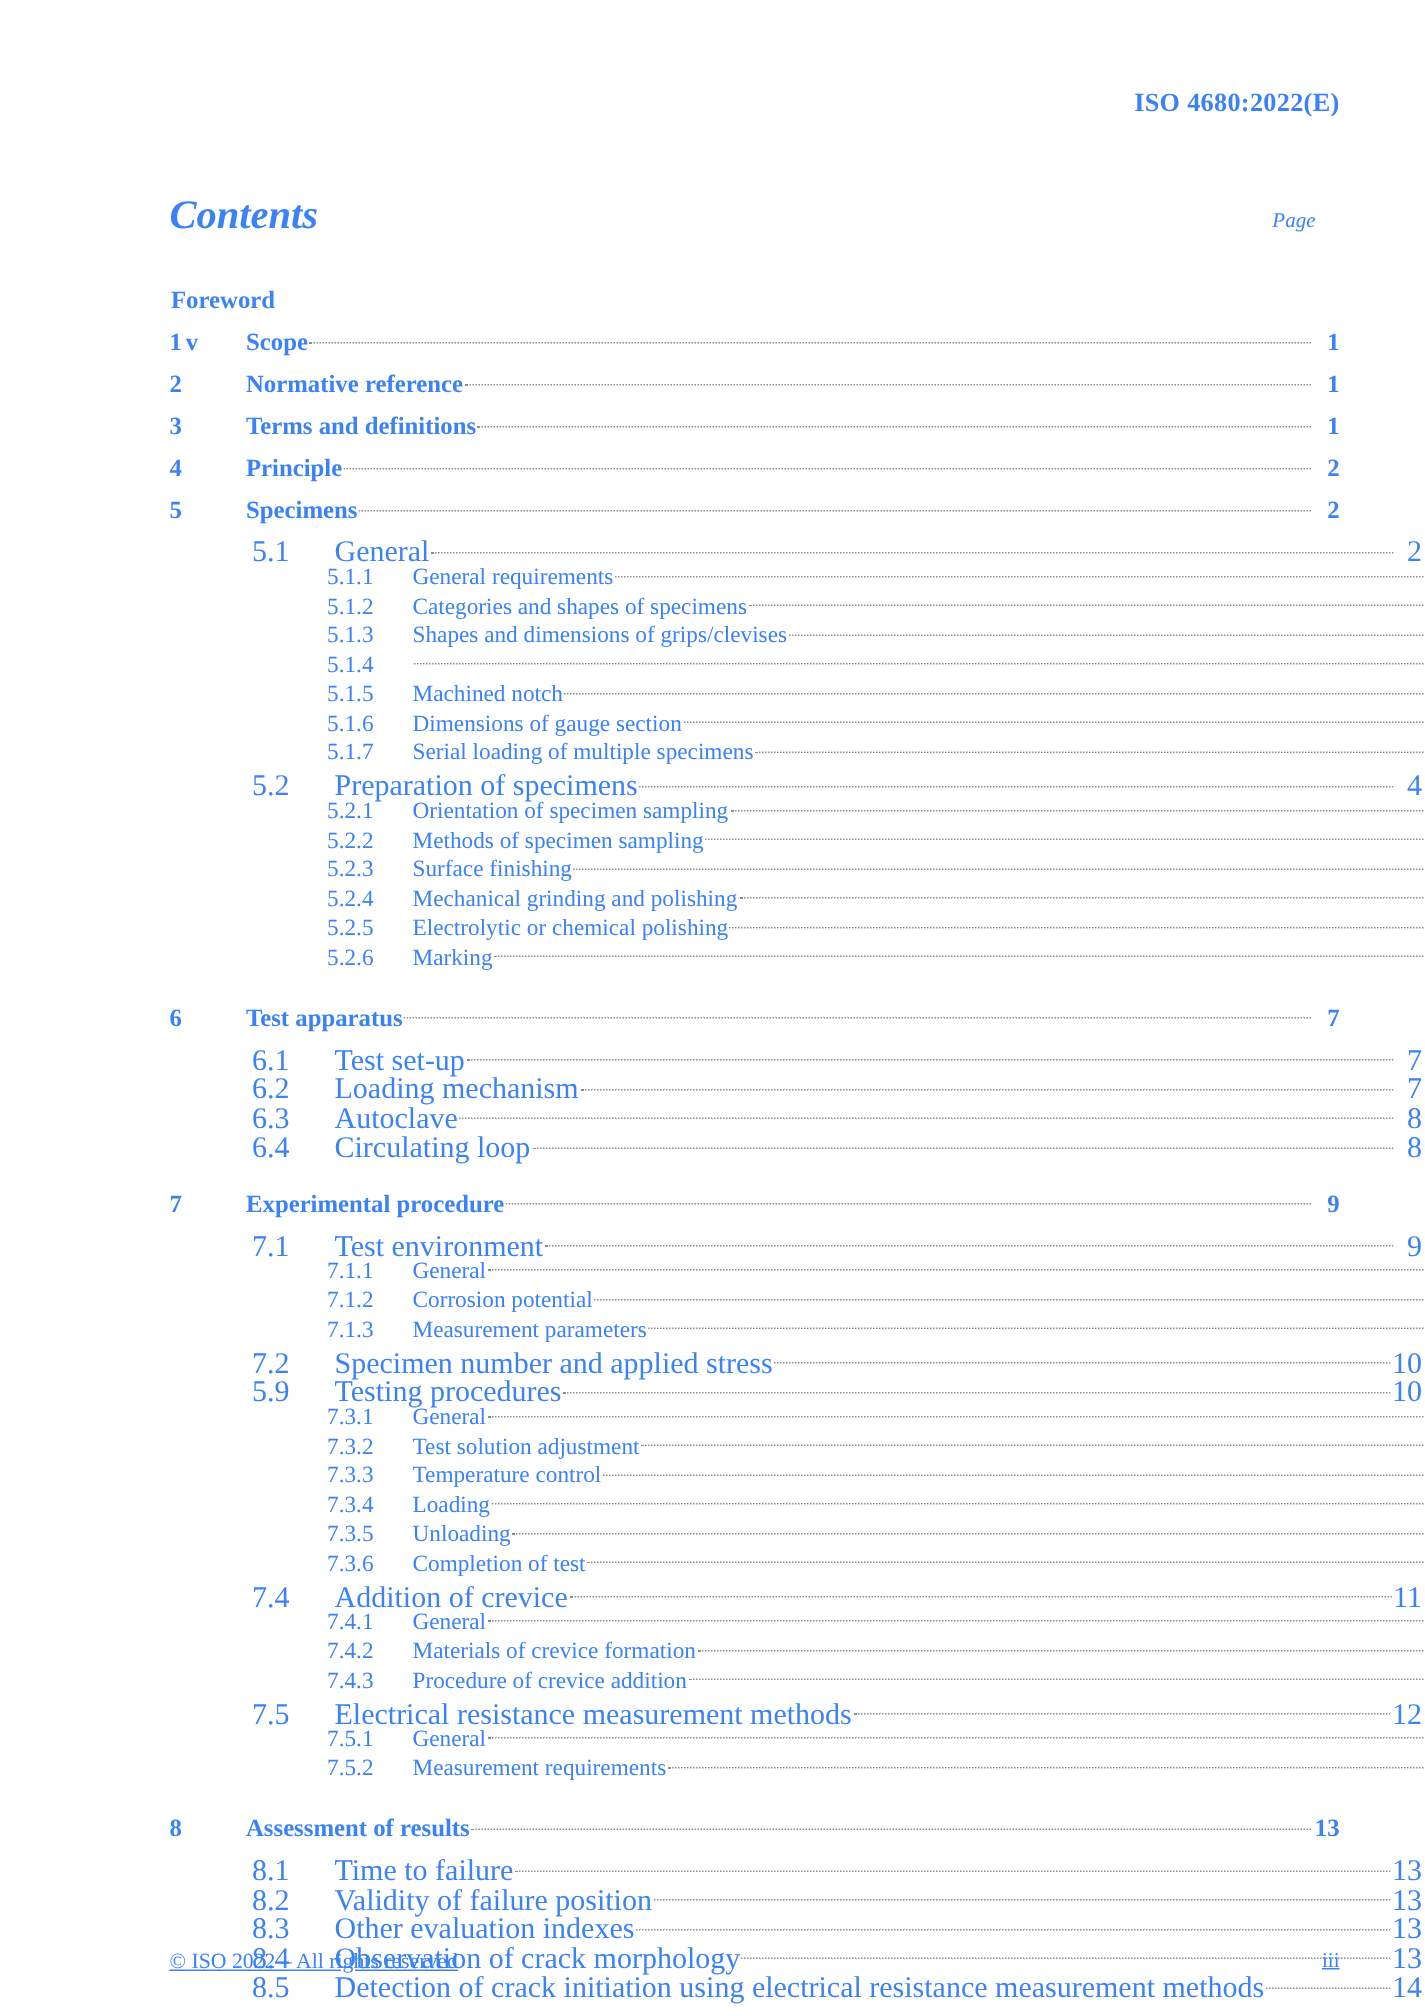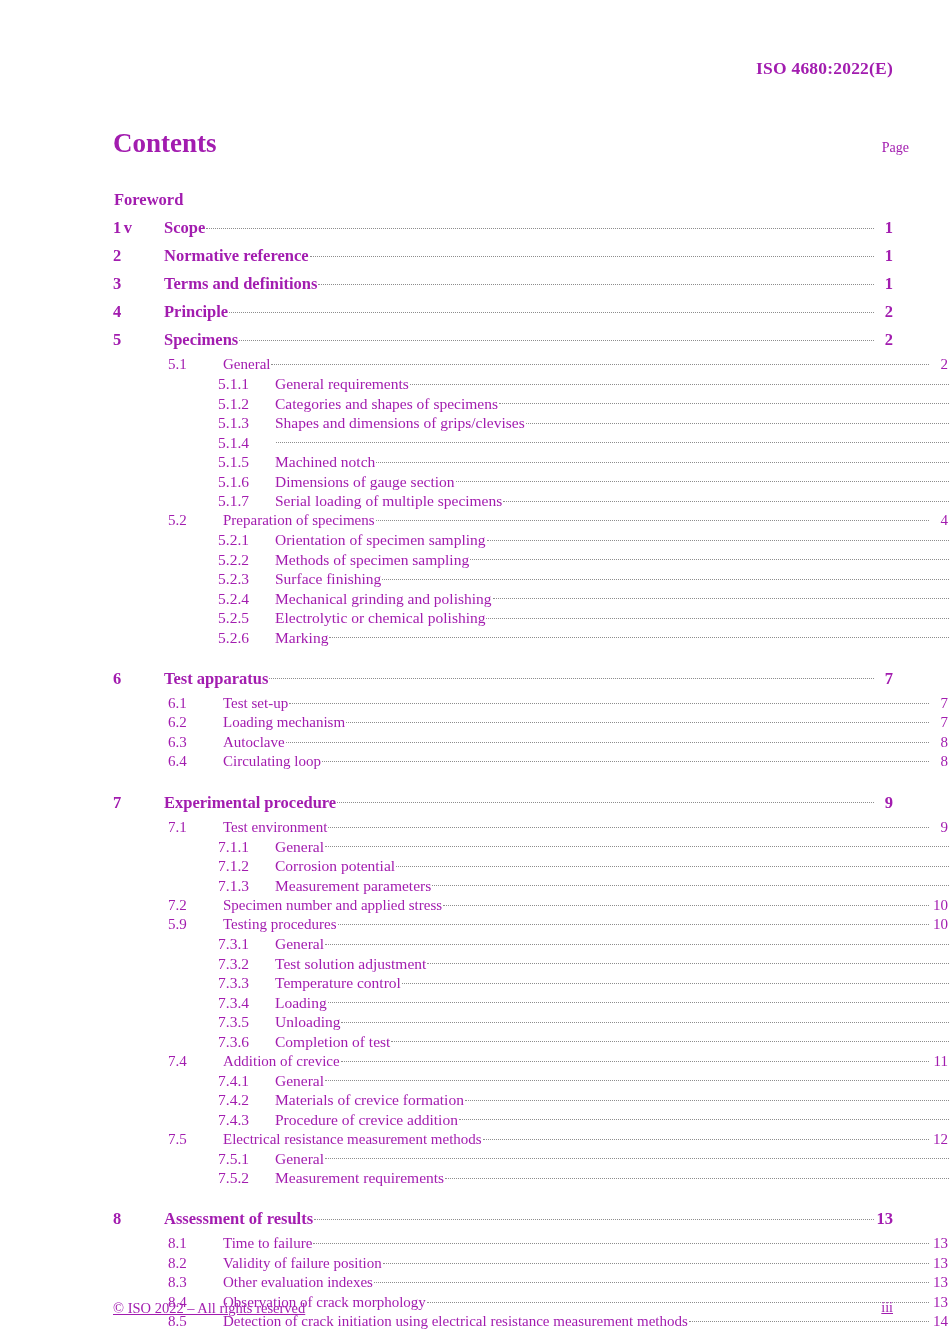--- a/index.html
+++ b/index.html
@@ -6,43 +6,44 @@
     margin: 0;
     padding: 0;
     background: #ffffff;
   }
   .page {
     position: relative;
     width: 950px;
     height: 1344px;
     background: #ffffff;
     font-family: "Liberation Serif", "DejaVu Serif", serif;
-    color: #a21caf;
+    color: #3b82f6;
     overflow: hidden;
   }
 
   
   .doc-header {
     position: absolute;
     top: 58px;
     right: 57px;
     font-size: 17.5px;
     font-weight: bold;
     letter-spacing: 0.2px;
   }
 
   
   .title-row {
     position: absolute;
     top: 130px;
     left: 113px;
-    right: 41px;
+    right: 73px;
     display: flex;
     align-items: flex-end;
     justify-content: space-between;
+    font-style: italic;
   }
   .contents-title {
     font-size: 27px;
     font-weight: bold;
     line-height: 1;
   }
   .page-label {
     font-size: 14px;
     line-height: 1;
     padding-bottom: 2px;
@@ -105,21 +106,21 @@
   .lvl1 {
     font-size: 16.5px;
     font-weight: bold;
     height: 28px;
     line-height: 28px;
   }
   .lvl1 .num { width: 51px; }
 
   
   .lvl2 {
-    font-size: 15px;
+    font-size: 20px;
     font-weight: normal;
     height: 19.5px;
     line-height: 19.5px;
     padding-left: 55px;
   }
   .lvl2 .num { width: 55px; }
 
   
   .lvl3 {
     font-size: 15.5px;

